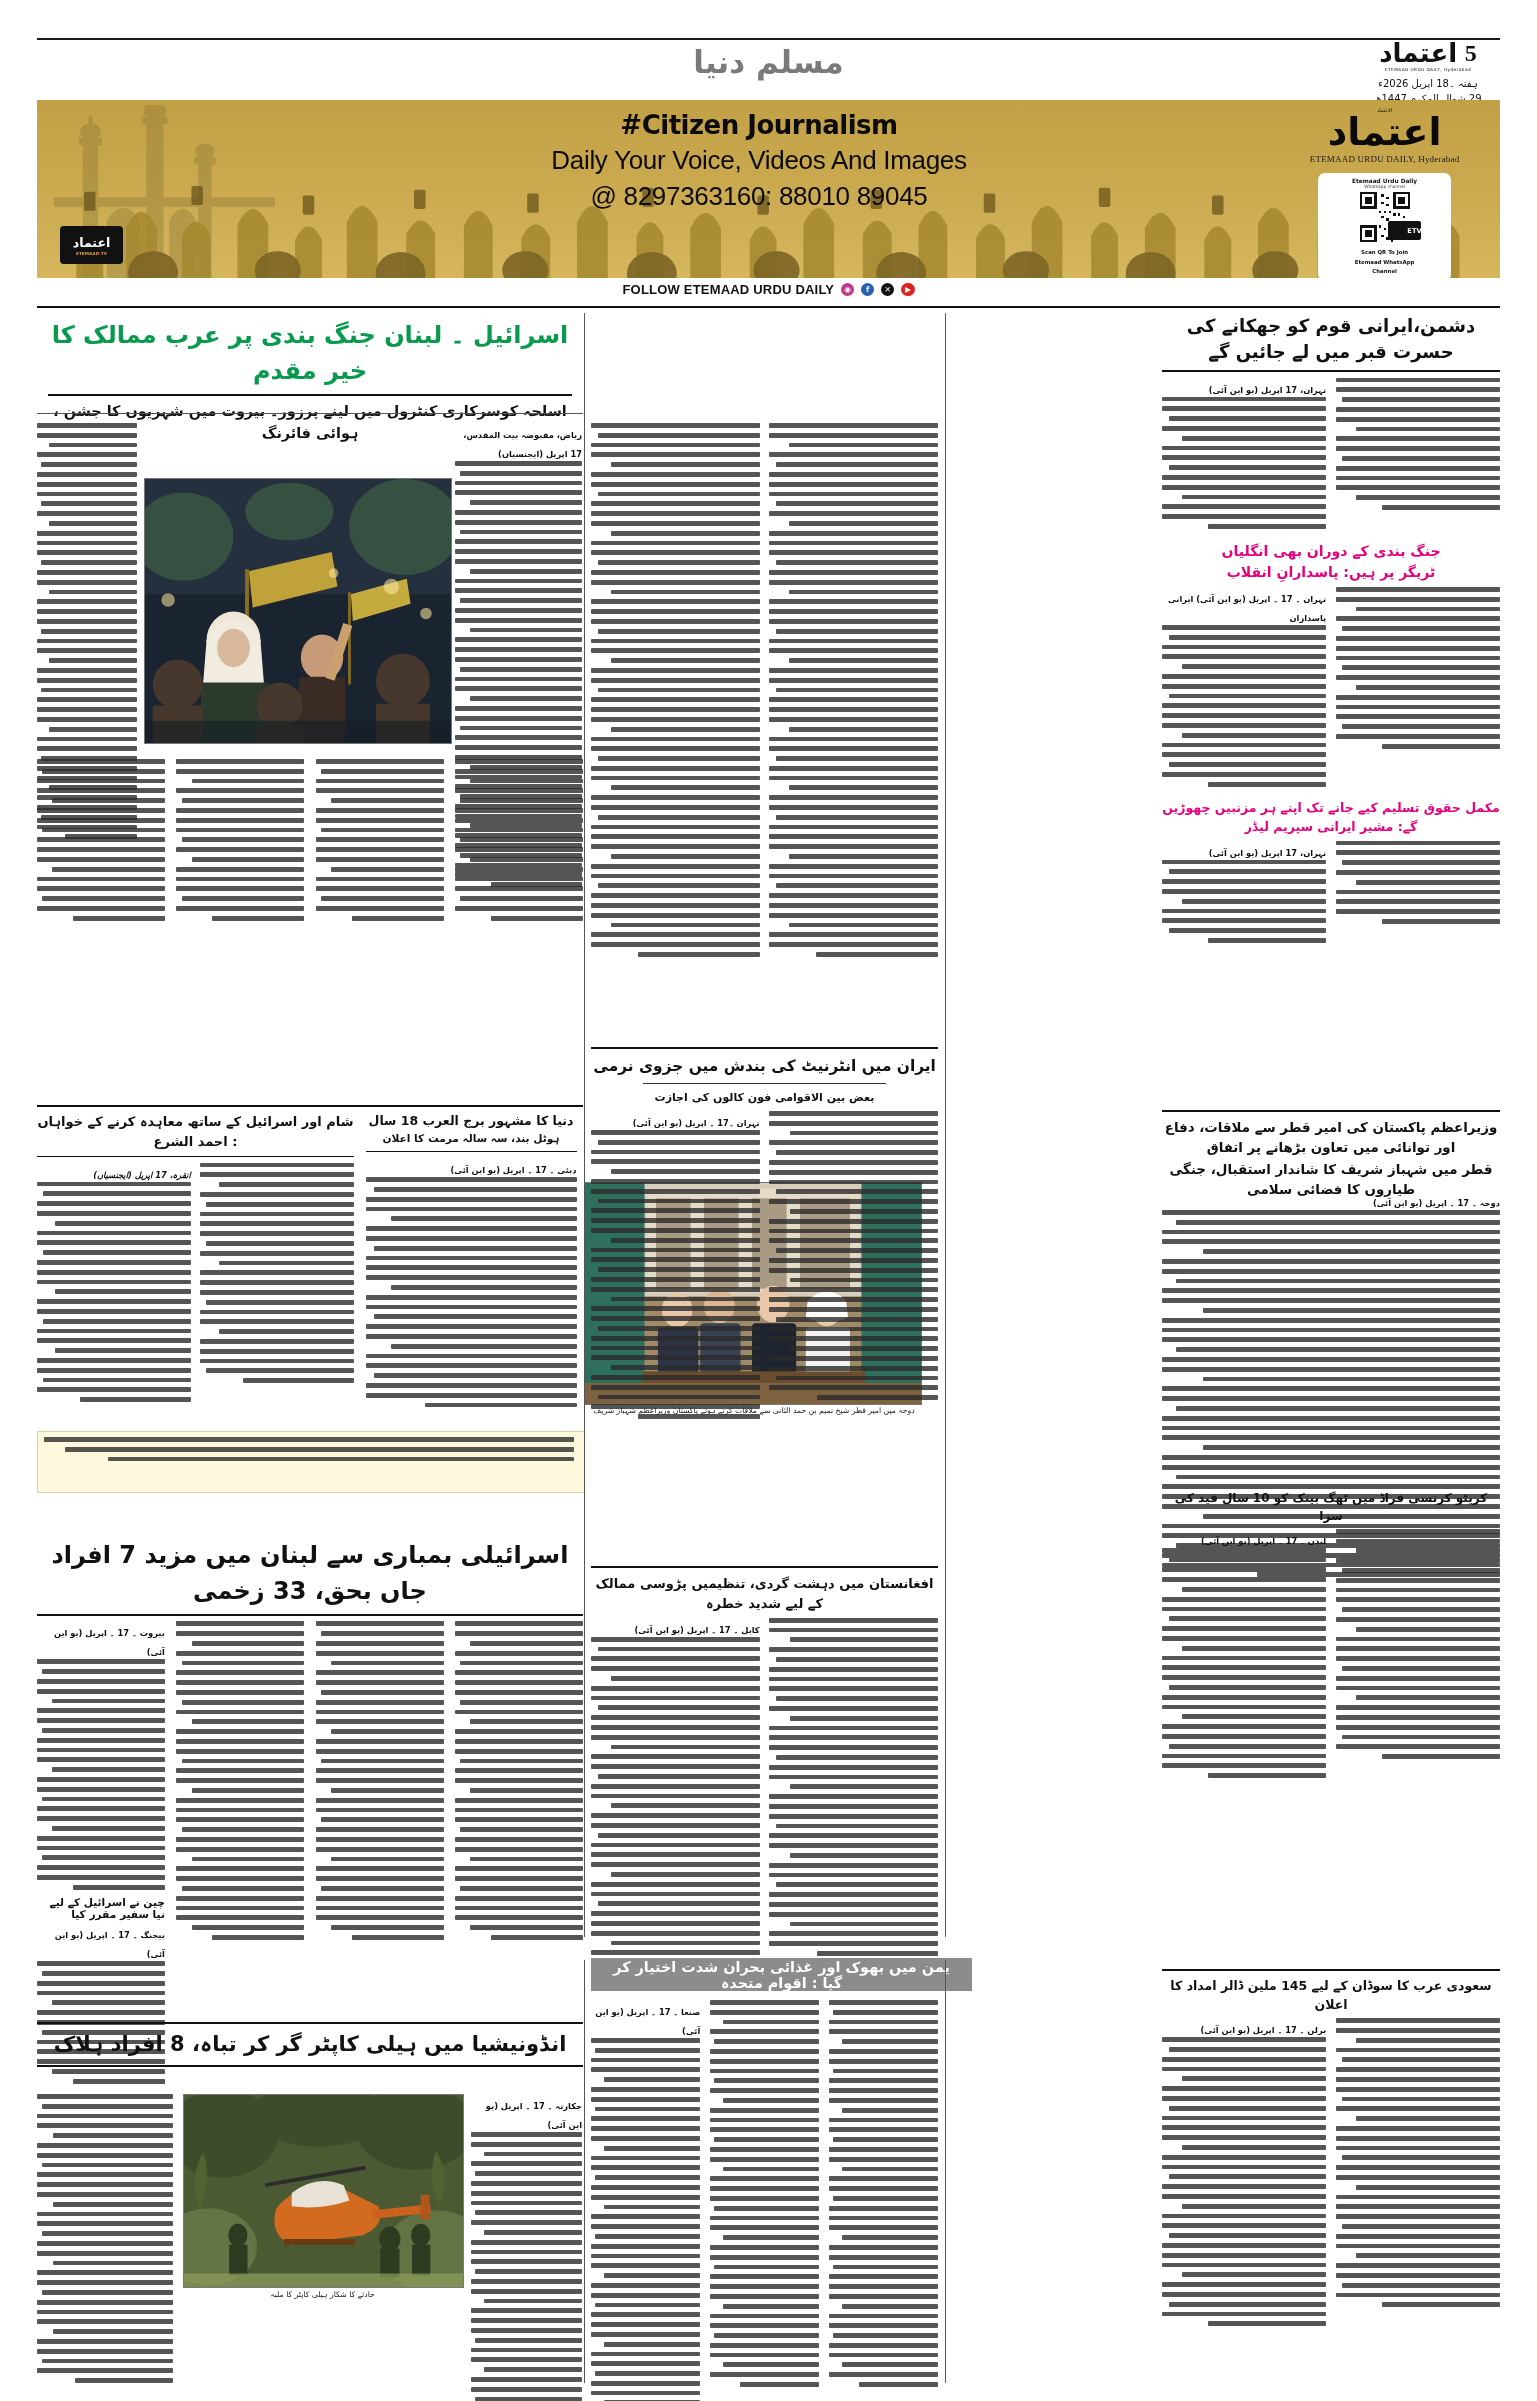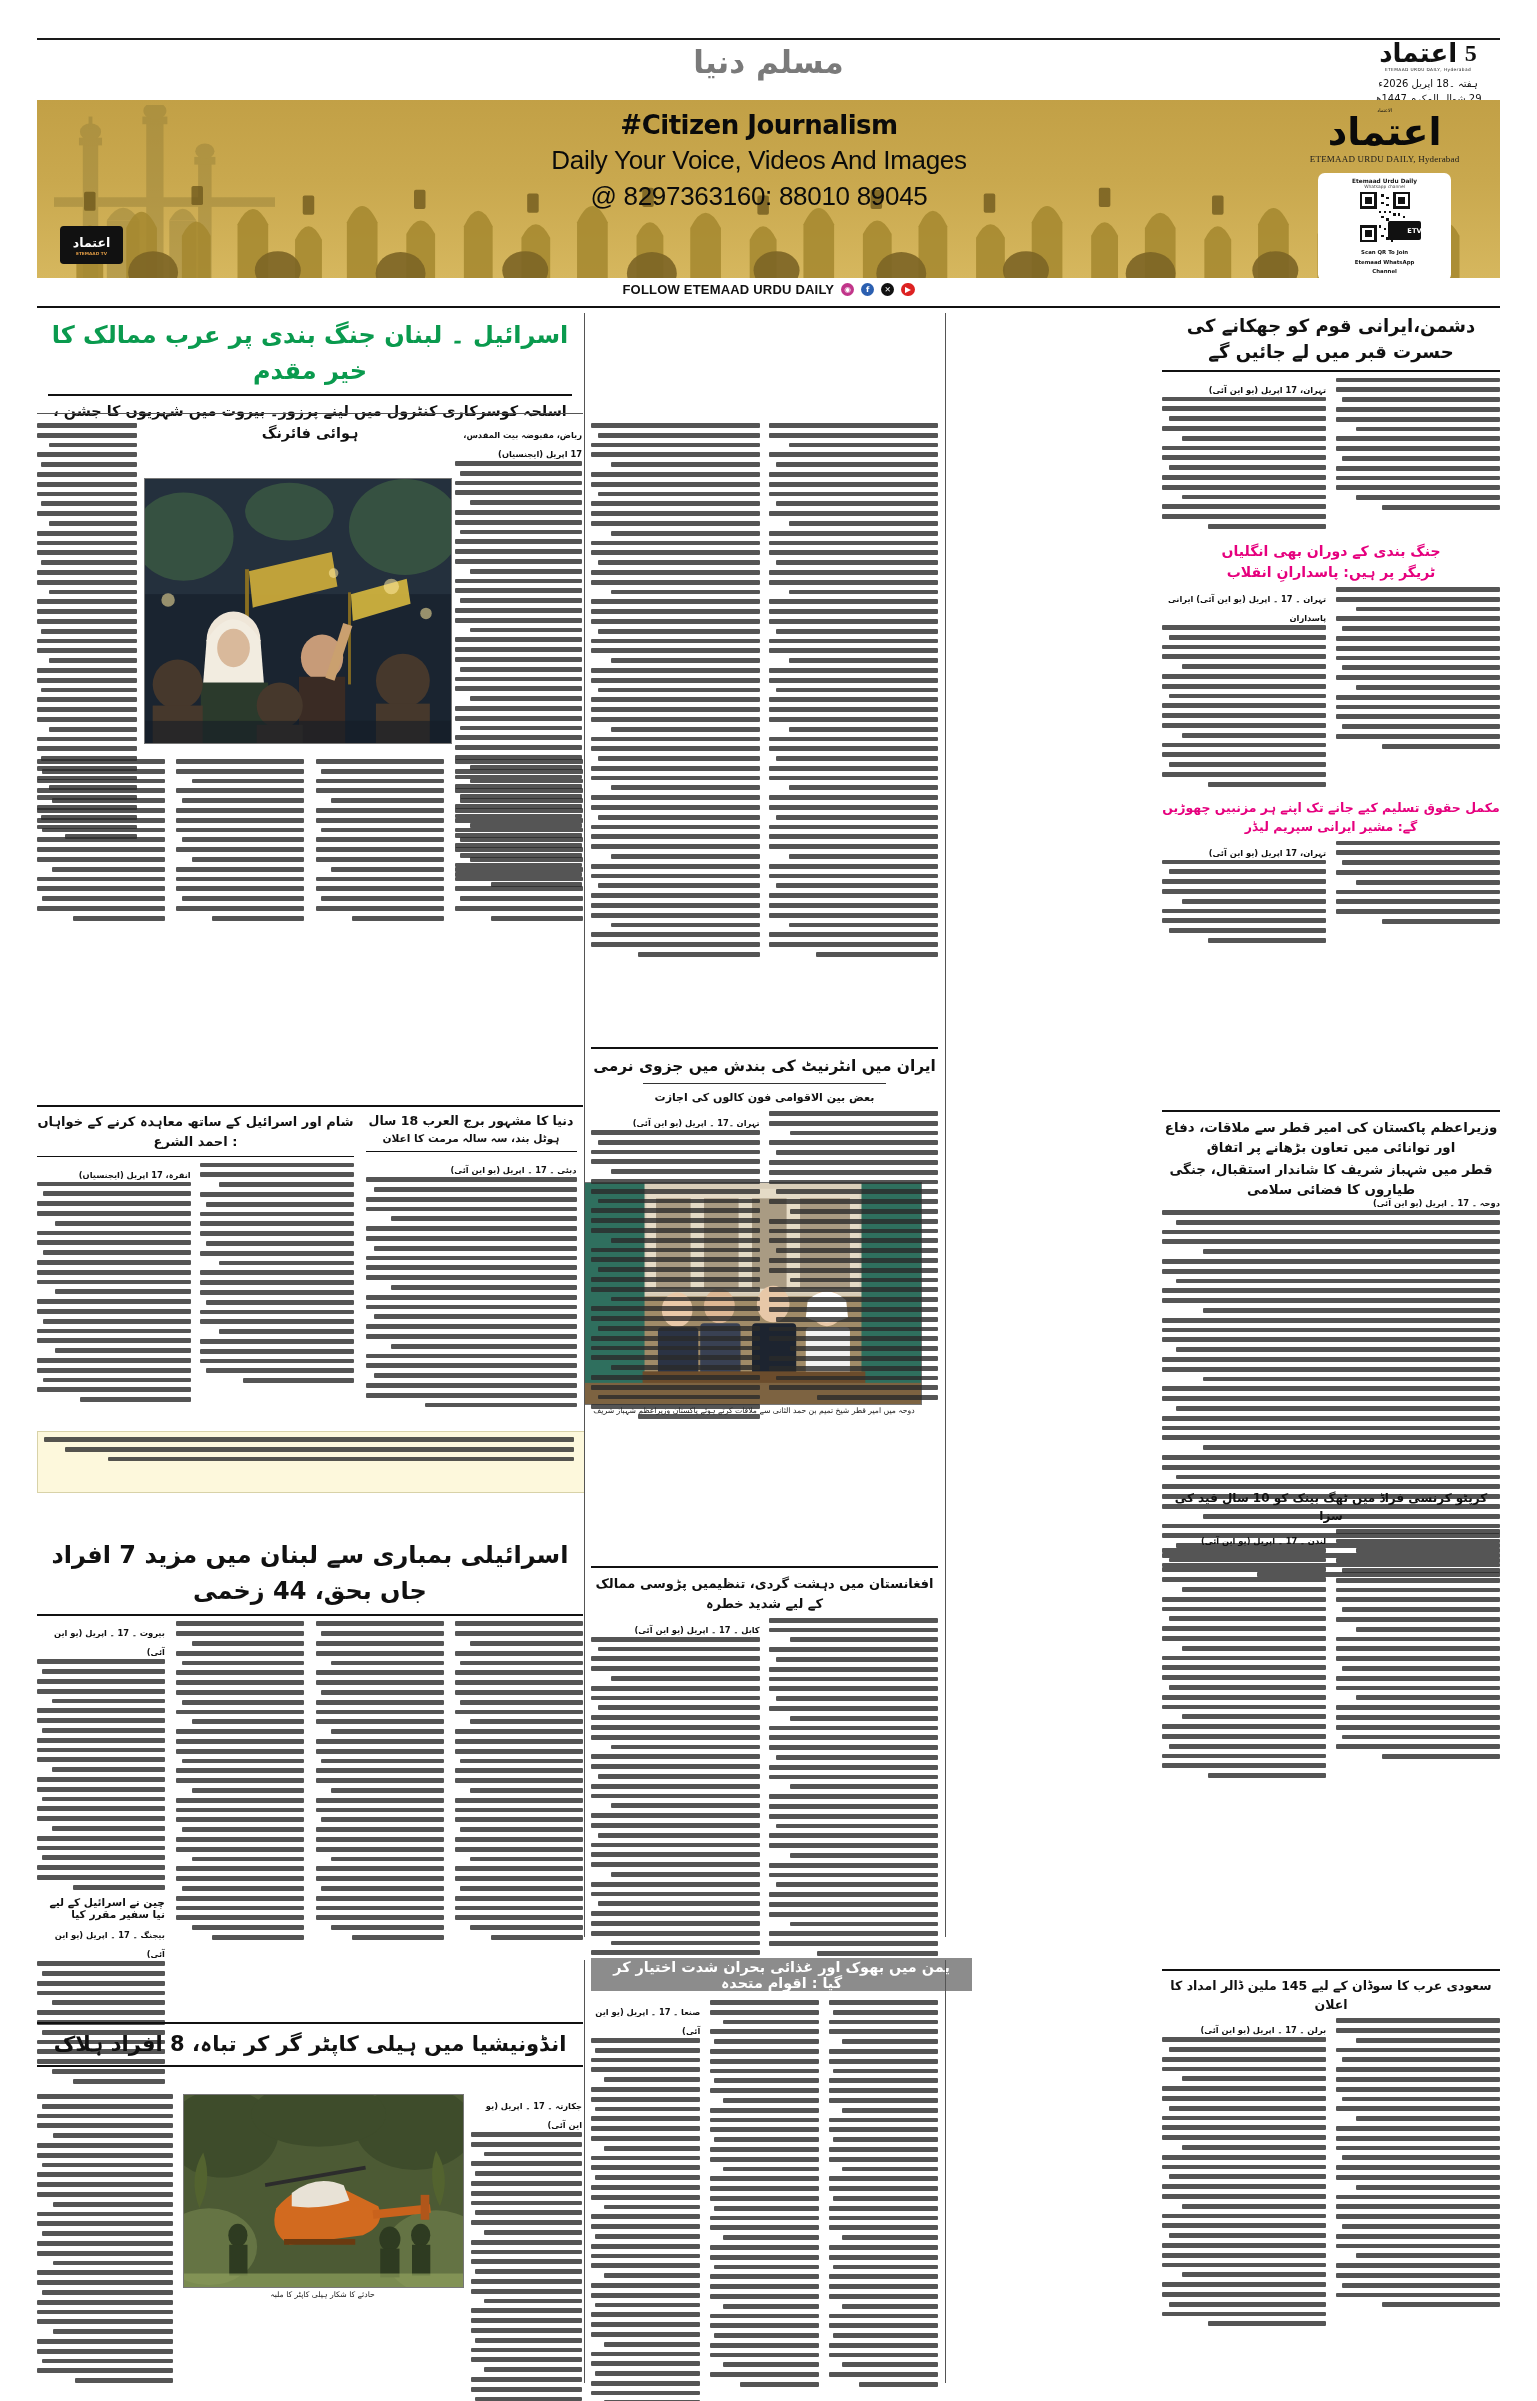--- a/index.html
+++ b/index.html
@@ -1145,21 +1145,21 @@
       </div>
     </div>
   </div>
 
   <div class="rule-h" style="left:37px;width:546px;top:1105px;"></div>
   <div style="position:absolute;left:37px;top:1112px;width:546px;">
     <div style="display:flex;flex-direction:row-reverse;gap:11.5px;">
       <div style="width:317px;">
         <div class="hl-black" style="font-size:13px;line-height:1.5;">شام اور اسرائیل کے ساتھ معاہدہ کرنے کے خواہاں : احمد الشرع</div>
         <div class="hl-rule" style="width:100%;height:1px;"></div>
-        <div style="display:flex;flex-direction:row-reverse;gap:9.6px;">
+        <div style="display:flex;flex-direction:row-reverse;gap:9.6px;font-style:italic;">
           <div style="flex:1;">
             <span class="byline">انقرہ، 17 اپریل (ایجنسیاں)</span>
             <span class="lines">
               <i class="s1"></i>
                 <i class="s2"></i>
                 <i class="s1"></i>
                 <i class="s1"></i>
                 <i class="s3"></i>
               <i class="s1"></i>
                 <i class="s1"></i>
@@ -1248,21 +1248,21 @@
   <div class="tintbox" style="left:37px;top:1431px;width:546px;height:60px;"></div>
   <div style="position:absolute;left:44px;top:1437px;width:530px;">
     <span class="lines">
       <i class="s1"></i>
         <i class="s2"></i>
         <i class="s3"></i>
     </span>
   </div>
 
   <div style="position:absolute;left:37px;top:1537px;width:546px;">
-    <div class="hl-black" style="font-size:24px;line-height:1.5;">اسرائیلی بمباری سے لبنان میں مزید 7 افراد جاں بحق، 44 زخمی</div>
+    <div class="hl-black" style="font-size:24px;line-height:1.5;">اسرائیلی بمباری سے لبنان میں مزید 7 افراد جاں بحق، 33 زخمی</div>
     <div class="hl-rule" style="width:100%;"></div>
     <div style="display:flex;flex-direction:row-reverse;gap:11.5px;margin-top:3.8px;">
       <div style="flex:1;">
         <span class="byline">بیروت ۔ 17 ۔ اپریل (یو این آئی)</span>
         <span class="lines">
           <i class="s1"></i>
             <i class="s2"></i>
             <i class="s1"></i>
             <i class="s1"></i>
             <i class="s3"></i>

